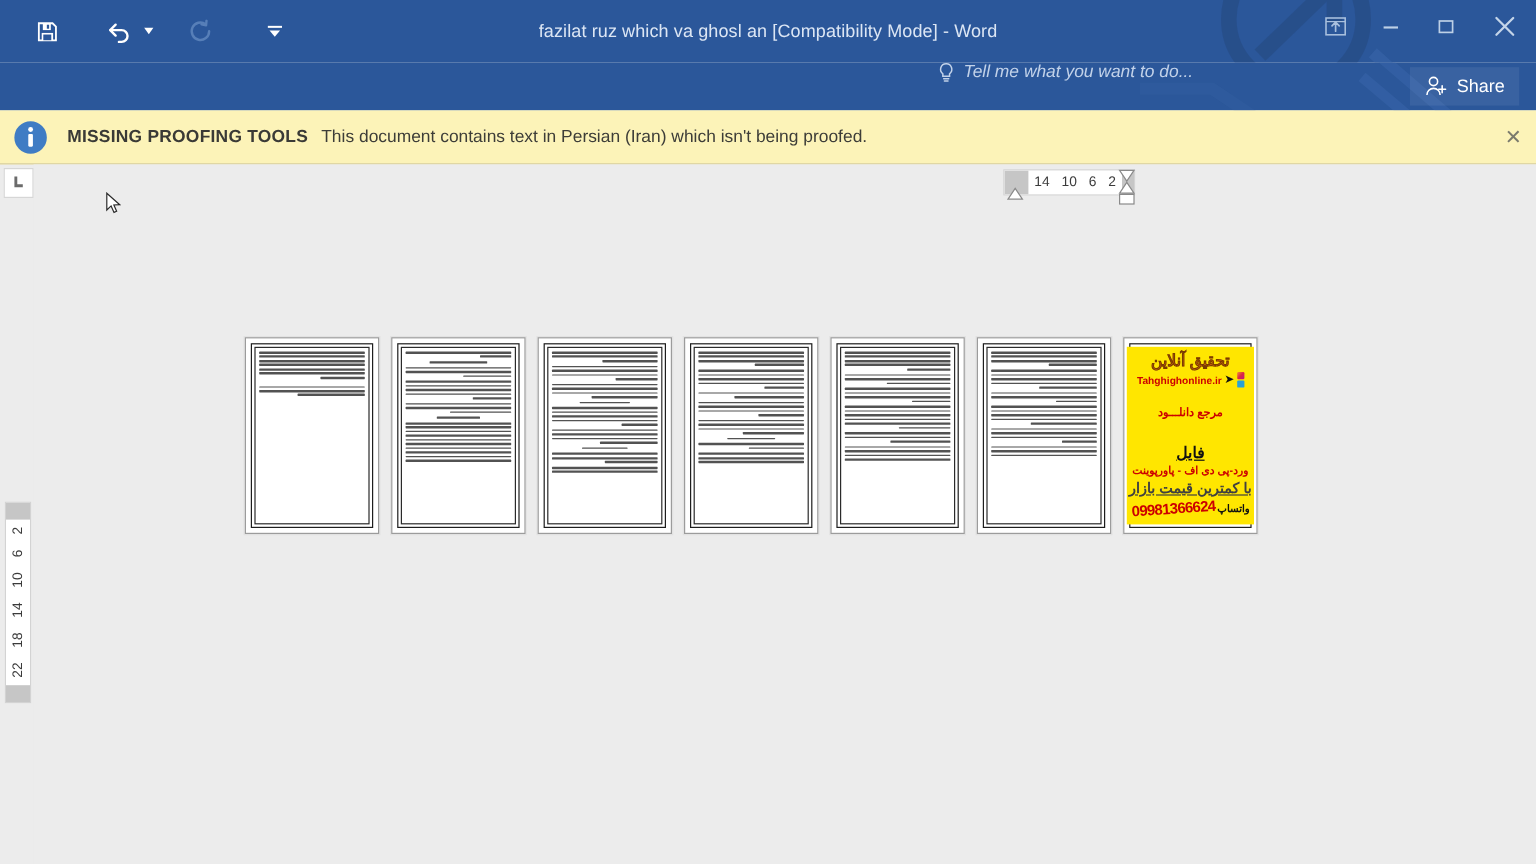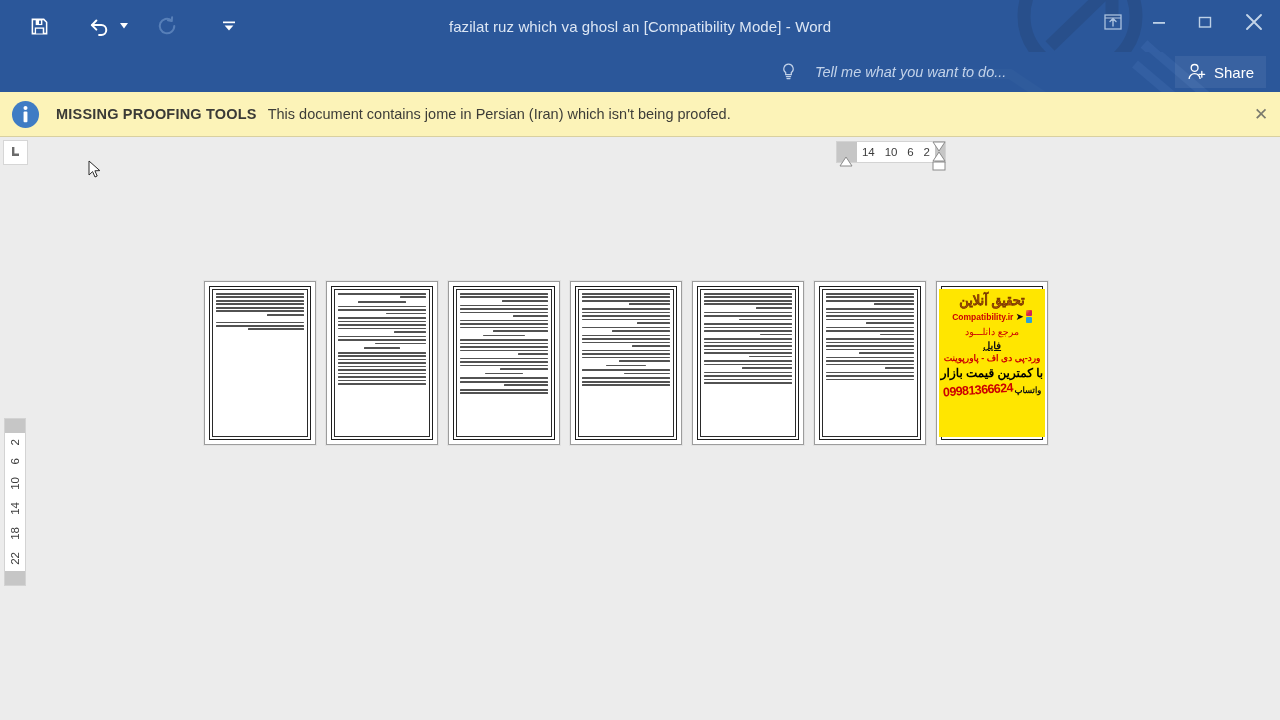--- a/index.html
+++ b/index.html
@@ -52,21 +52,21 @@
     position: absolute; right: 70px; top: -108px; width: 260px; height: 190px;
     opacity: .5; pointer-events: none;
   }
   .tabs { position: absolute; left: 22px; top: 0; height: 40px; display: flex; align-items: center; }
   .tab {
     color: #ffffff; font-size: 15px; padding: 0 16px; height: 40px;
     display: flex; align-items: center; white-space: nowrap;
   }
   .tellme {
     position: absolute; left: 782px; top: 0; height: 40px;
-    display: flex; align-items: center; gap: 20px;
+    display: flex; gap: 8px;
     color: #c2d2e9; font-size: 14.5px; font-style: italic;
   }
   .share-btn {
     position: absolute; right: 14px; top: 4px; height: 32px;
     display: flex; align-items: center; gap: 8px; padding: 0 12px;
     background: rgba(255,255,255,.07);
     color: #ffffff; font-size: 15px;
   }
 
   
@@ -195,33 +195,34 @@
     display: flex; align-items: center; gap: 2px; direction: ltr;
     margin-top: 3px;
   }
   .ad-url { font-size: 8.5px; font-weight: bold; color: #cc0000; white-space: nowrap; }
   .ad-arrow { font-size: 10px; color: #111; line-height: 1; }
   .ad-social { display: flex; flex-direction: column; gap: 1px; }
   .sq { width: 6px; height: 6px; border-radius: 1px; }
   .sq.ig { background: linear-gradient(135deg,#f09433,#dc2743,#bc1888); }
   .sq.tg { background: #29a1d8; }
   .ad-l2 {
-    font-size: 9.5px; font-weight: normal; color: #cc0000; margin-top: 3px;
+    font-size: 9.5px; font-weight: bold; color: #cc0000; margin-top: 15px;
     white-space: nowrap; letter-spacing: -.3px;
   }
   .ad-l3 {
-    font-size: 10px; font-weight: bold; color: #111; margin-top: 3px; white-space: nowrap; text-decoration: underline;
+    font-size: 13px; font-weight: bold; color: #111; margin-top: 20px; white-space: nowrap; text-decoration: underline;
   }
   .ad-l4 {
     font-size: 9px; font-weight: bold; color: #cc0000; margin-top: 2px; white-space: nowrap;
     letter-spacing: -.3px;
   }
   .ad-l5 {
-    font-size: 12px; font-weight: bold; color: #000000; margin-top: 3px; white-space: nowrap;
+    font-size: 12px; font-weight: bold; color: #404040; margin-top: 3px; white-space: nowrap;
     letter-spacing: -.4px;
+    text-decoration: underline;
   }
   .ad-phone-row {
     display: flex; align-items: center; gap: 2px; margin-top: 3px; direction: rtl;
   }
   .ad-wa { font-size: 8.5px; font-weight: bold; color: #111; }
   .ad-phone {
     font-size: 12.5px; font-weight: bold; color: #cc0000; letter-spacing: -.6px;
     transform: rotate(-4deg); transform-origin: center;
   }
 
@@ -334,21 +335,21 @@
     </div>
   </div>
 
   <div class="notifbar">
     <svg class="notif-icon" viewBox="0 0 30 30">
       <circle cx="15" cy="15" r="14" fill="#3f7cc4"></circle>
       <circle cx="15" cy="8.2" r="2.1" fill="#ffffff"></circle>
       <rect x="13" y="12" width="4" height="11" rx="1" fill="#ffffff"></rect>
     </svg>
     <div class="notif-strong">MISSING PROOFING TOOLS</div>
-    <div class="notif-text">This document contains jome in Persian (Iran) which isn't being proofed.</div>
+    <div class="notif-text">This document contains text in Persian (Iran) which isn't being proofed.</div>
     <div class="notif-close">✕</div>
   </div>
 
   <div class="canvas"></div>
 
   <div class="tab-selector">
     <svg width="13" height="13" viewBox="0 0 13 13">
       <path d="M3 1 v9 h7 v-2.4 h-4.6 V1 Z" fill="#6b6b6b"></path>
     </svg>
   </div>
@@ -640,21 +641,21 @@
           </div>
         </div>
       </div>
     </div>
 
     <div class="page">
       <div class="ad">
         <div class="ad-inner">
           <div class="ad-title">تحقیق آنلاین</div>
           <div class="ad-url-row">
-            <span class="ad-url">Compatibility.ir</span>
+            <span class="ad-url">Tahghighonline.ir</span>
             <span class="ad-arrow">➤</span>
             <span class="ad-social">
               <span class="sq ig"></span>
               <span class="sq tg"></span>
             </span>
           </div>
           <div class="ad-l2">مرجع دانلـــود</div>
           <div class="ad-l3">فایل</div>
           <div class="ad-l4">ورد-پی دی اف - پاورپوینت</div>
           <div class="ad-l5">با کمترین قیمت بازار</div>

